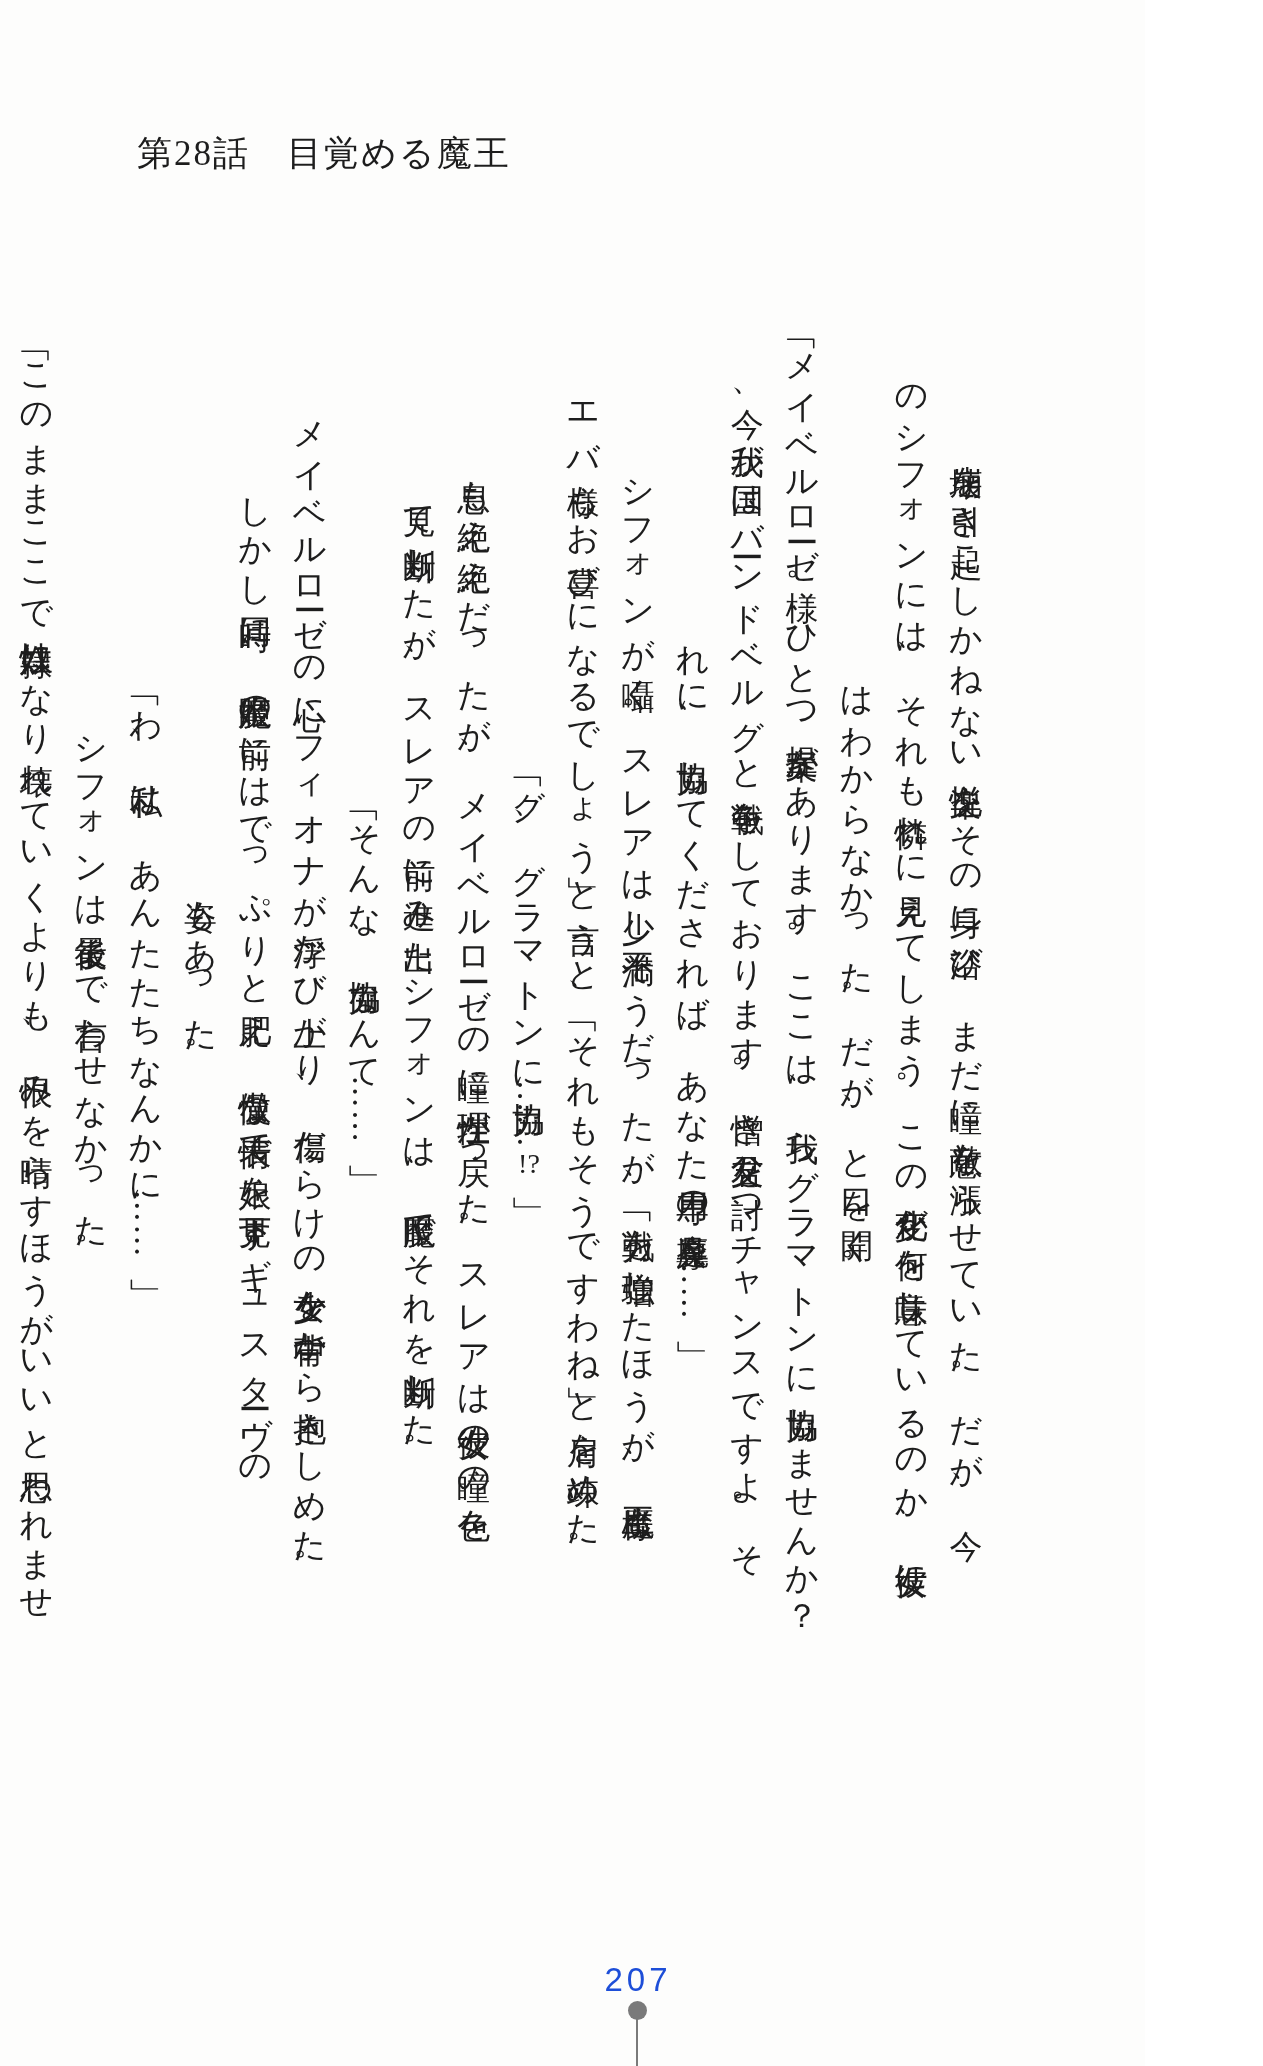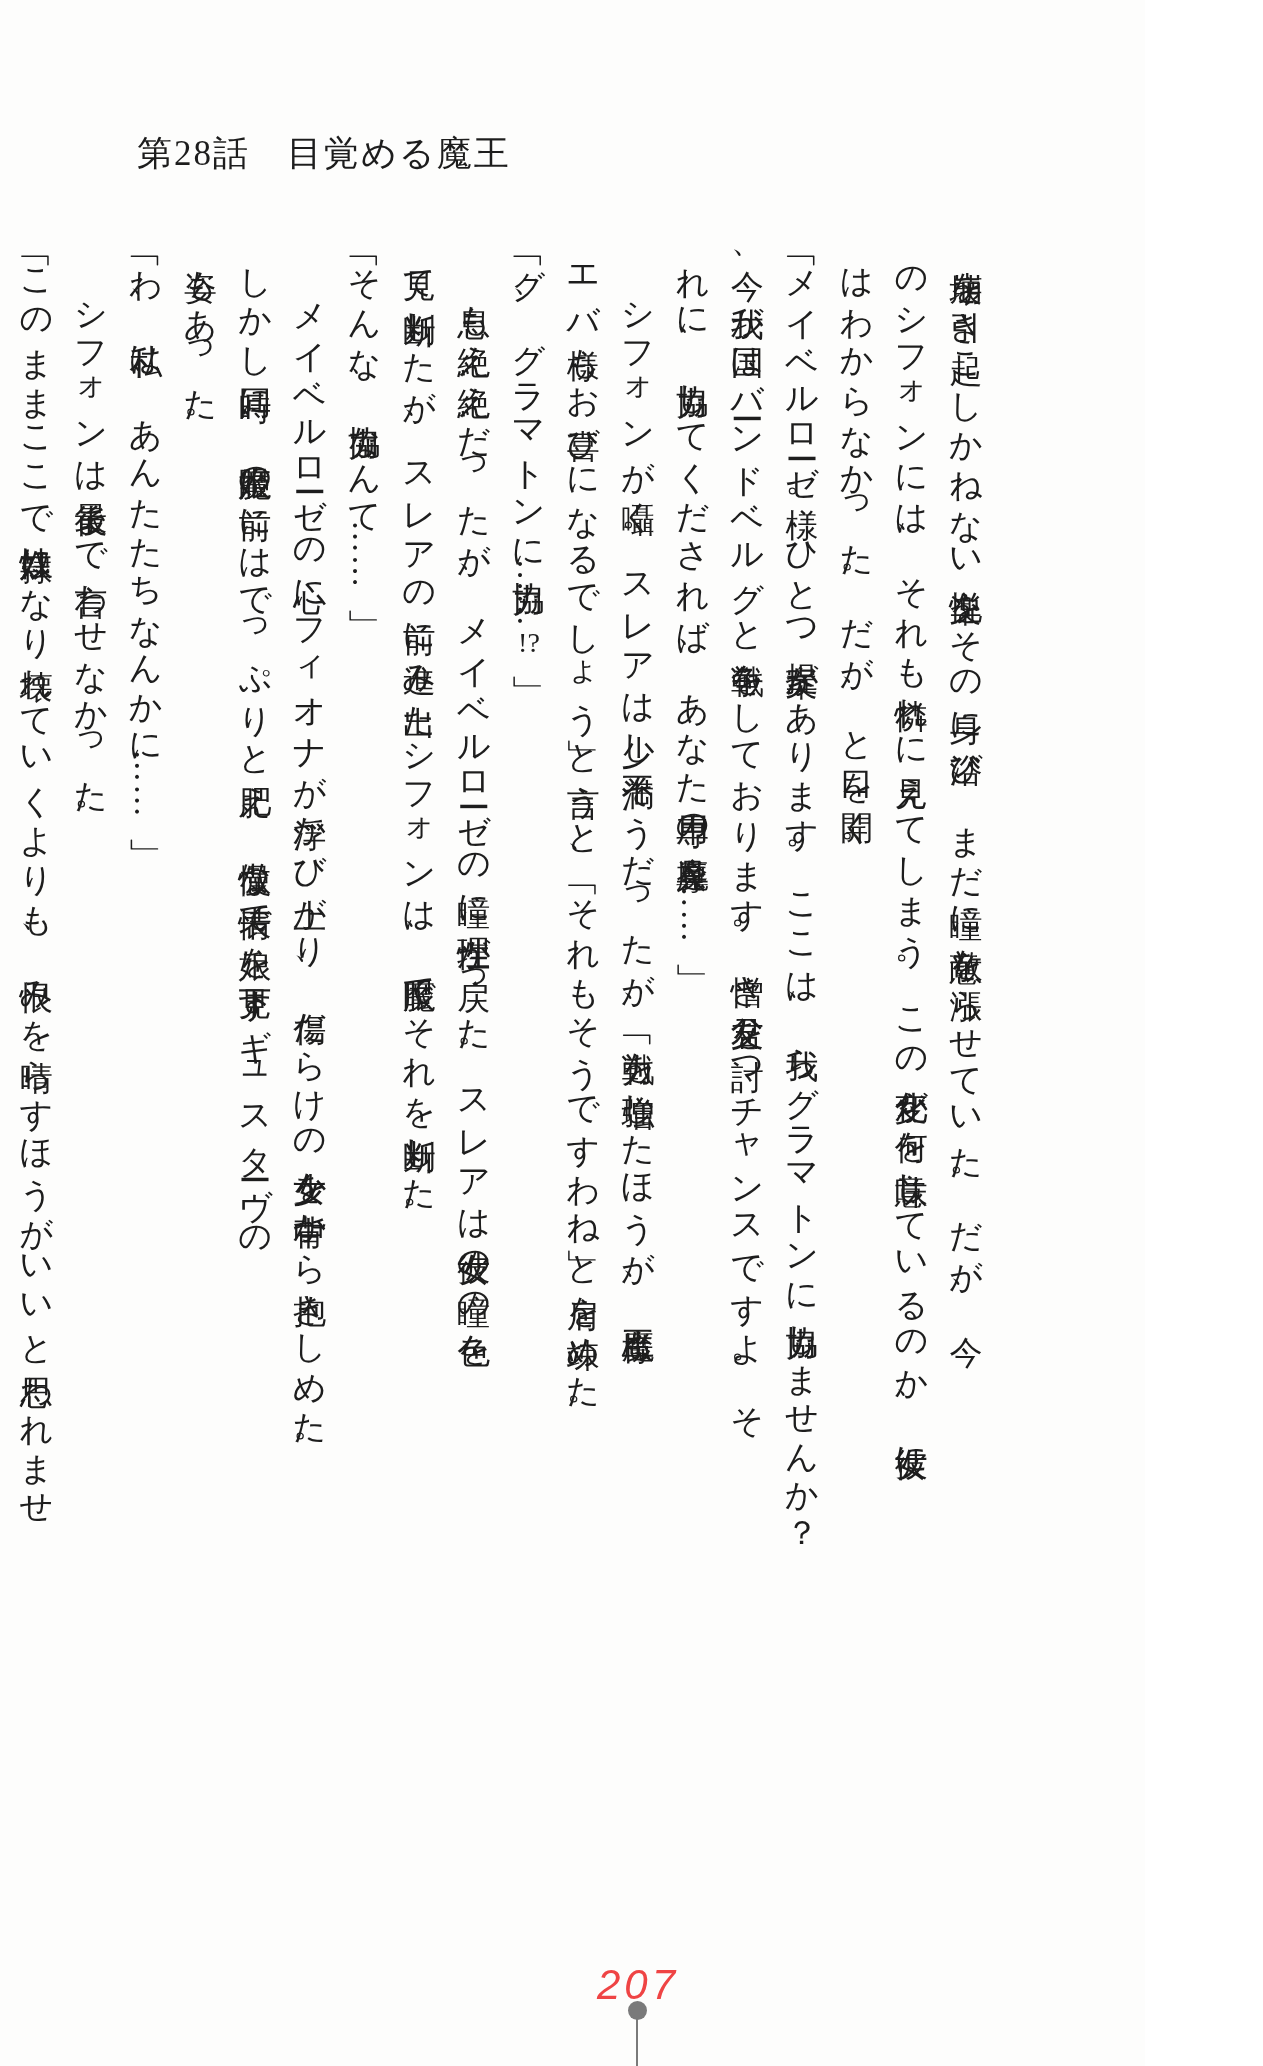--- a/index.html
+++ b/index.html
@@ -4,20 +4,21 @@
 <style>
   html, body { margin: 0; padding: 0; background: #ffffff; }
   .page {
     position: relative;
     width: 1145px;
     height: 2066px;
     background: #fdfdfc;
     overflow: hidden;
     font-family: "Liberation Serif", "DejaVu Serif", serif;
     color: #1d1d1d;
+    text-align: center;
   }
   .chapter-header {
     position: absolute;
     top: 130px;
     left: 137px;
     font-size: 35px;
     letter-spacing: 2px;
     white-space: pre;
   }
   .body-text {
@@ -44,25 +45,24 @@
     -webkit-text-combine: horizontal;
     letter-spacing: 0;
     font-size: 0.85em;
   }
   .page-number {
     position: absolute;
     top: 1961px;
     left: 638px;
     transform: translateX(-50%);
     font-family: "Liberation Sans", "DejaVu Sans", sans-serif;
-    font-size: 42px;
+    font-size: 33px;
     font-weight: 300;
-    color: #ef4444;
+    color: #1d4ed8;
     letter-spacing: 4px;
-    font-style: italic;
   }
   .marker-dot {
     position: absolute;
     left: 628px;
     top: 2001px;
     width: 19px;
     height: 19px;
     border-radius: 50%;
     background: #7a7a7a;
   }

